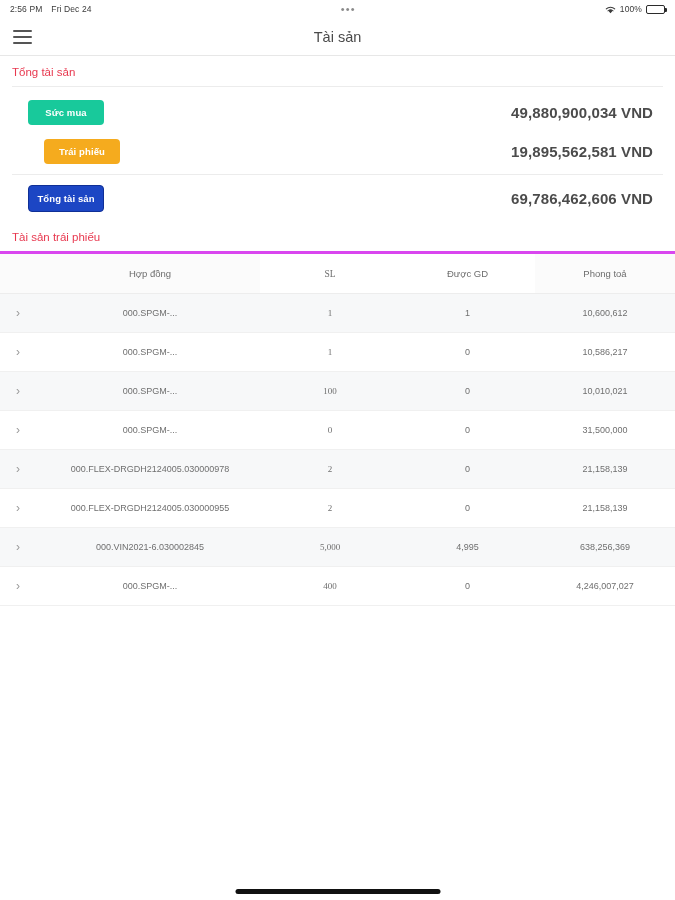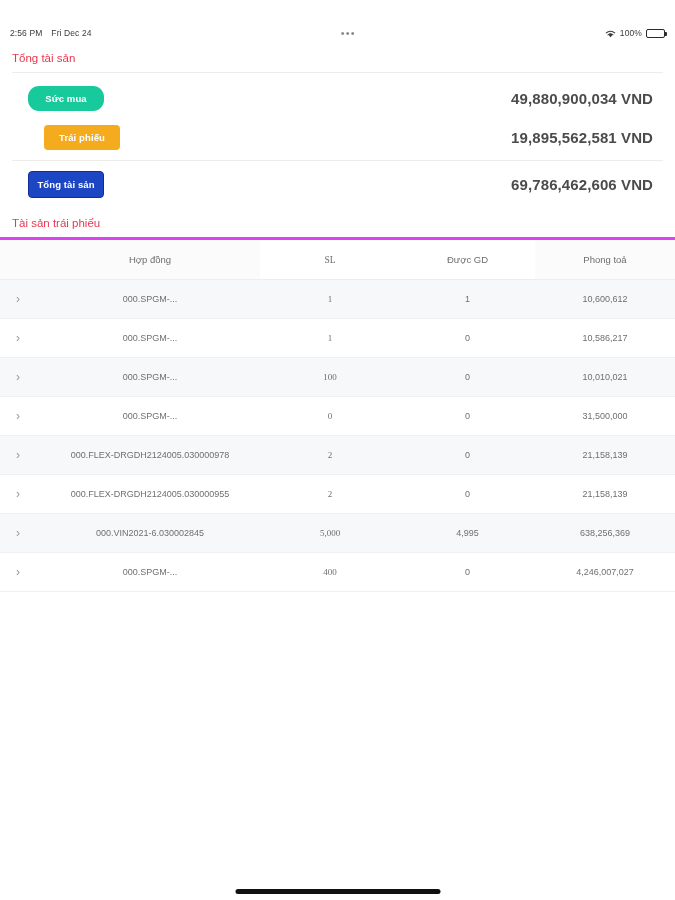--- a/index.html
+++ b/index.html
@@ -13,21 +13,20 @@
   
   .statusbar {
     height: 18px;
     display: flex;
     align-items: center;
     padding: 0 10px;
     font-size: 8.5px;
     color: #3a3a3a;
     background: #ffffff;
     letter-spacing: .1px;
-    margin-top: 24px;
   }
   .sb-left { display: flex; gap: 9px; align-items: center; white-space: nowrap; }
   .sb-center { flex: 1; display: flex; justify-content: center; align-items: center; }
   .sb-dots { font-size: 11px; color: #8a8a8a; letter-spacing: 1.2px; line-height: 1; }
   .sb-right { display: flex; gap: 4px; align-items: center; white-space: nowrap; }
   .wifi-icon { display: inline-block; width: 11px; height: 9px; position: relative; }
   .wifi-icon svg { display: block; }
   .battery {
     width: 19px; height: 9px;
     border: 1px solid #2b2b2b; border-radius: 2px;
@@ -79,21 +78,21 @@
     font-size: 9.5px;
     color: #ffffff;
     padding: 7px 0;
     width: 76px;
     text-align: center;
     border-radius: 4px;
     font-weight: 600;
     letter-spacing: .1px;
     cursor: pointer;
   }
-  .pill.green  { background: #18C99B; border-radius: 11px; }
+  .pill.green  { background: #18C99B; }
   .pill.orange { background: #F5AB1E; margin-left: 16px; }
   .pill.blue   { background: #1C46C4; border: 1.5px solid #0f2f96; }
   .asset-value {
     margin-left: auto;
     font-size: 15px;
     color: #4b4b4b;
     letter-spacing: .1px;
     white-space: nowrap;
     font-weight: bold;
   }
@@ -181,20 +180,28 @@
           <path d="M3.6 6.9 a4.9 4.9 0 0 1 6.8 0" stroke="#3a3a3a" stroke-width="1.2" fill="none" stroke-linecap="round"></path>
         </svg>
       </span>
       <span>100%</span>
       <span class="battery">
         <span class="battery-fill" style="width:100%"></span>
       </span>
     </div>
   </div>
 
+  <div class="navbar">
+    <div class="hamburger">
+      <span></span>
+        <span></span>
+        <span></span>
+    </div>
+    <div class="nav-title">Tài sản</div>
+  </div>
 
   <div class="section-head">Tổng tài sản</div>
   <div class="hrule"></div>
 
   <div class="asset-block">
 
     <div class="asset-row">
       <span class="pill green">Sức mua</span>
       <span class="asset-value">49,880,900,034 VND</span>
     </div>

